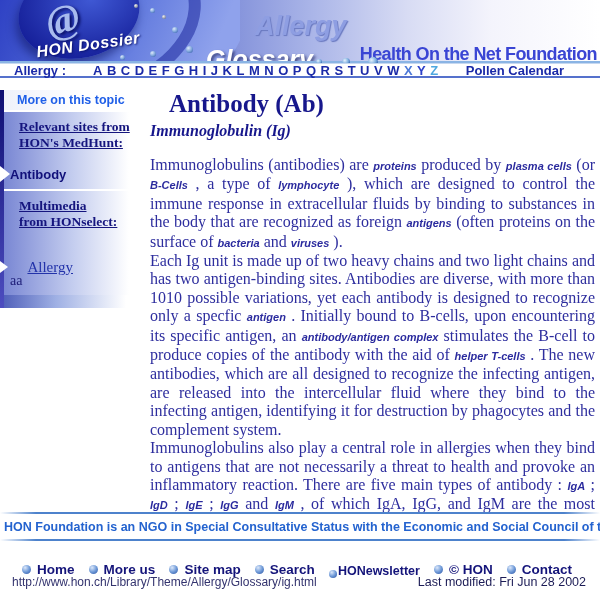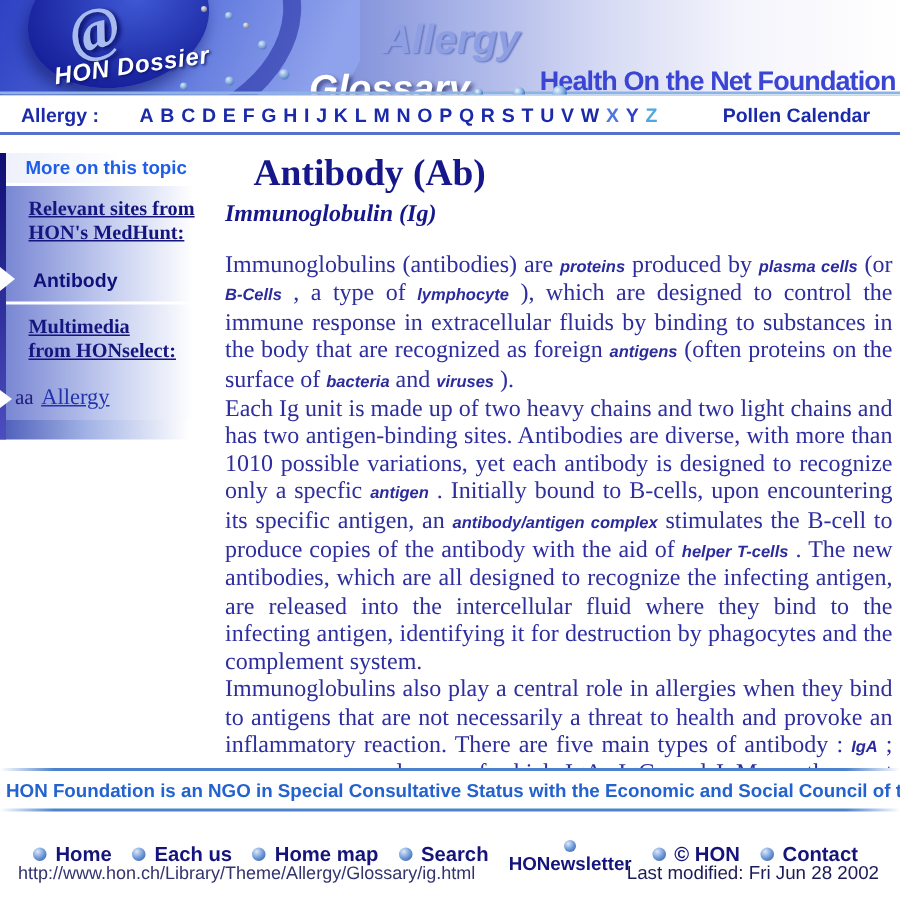--- a/index.html
+++ b/index.html
@@ -34,51 +34,51 @@
   .ttl-glossary { position:absolute; left:206px; top:45px; font:bold italic 25px "Liberation Sans", sans-serif;
     color:#ffffff; text-shadow:2px 2px 3px rgba(40,45,100,.75); }
   .org-name { position:absolute; right:3px; top:44px; font-weight:bold; font-size:18px; letter-spacing:-0.6px;
     color:#3a45d4; cursor:pointer; white-space:nowrap; }
   .bline { position:absolute; left:0; right:0; bottom:0; height:2px; background:#8ab4e4; }
   .bsphere { position:absolute; border-radius:50%;
     background:radial-gradient(circle at 35% 30%,#e8f2fc,#7fb0e0 45%,#2a5aa8 80%); }
 
   
   .alpha-bar {
-    height:27px; display:flex; align-items:center; background:#ffffff;
+    height:15px; display:flex; align-items:center; background:#ffffff;
     border-top:1px solid #c6d8f0; border-bottom:2px solid #5571cc;
     font-weight:bold; font-size:13px; color:#1b2aa8;
   }
   .alpha-label { margin-left:14px; white-space:nowrap; }
   .letters { display:flex; gap:4.5px; margin-left:27px; }
   .letter { text-decoration:none; color:#1b2aa8; cursor:pointer; }
   .letter.tone-light { color:#4d79d8; }
   .letter.tone-mid { color:#2e41c8; }
   .letter.tone-cyan { color:#4fa8e0; }
-  .pollen { margin-left:auto; margin-right:20px; cursor:pointer; white-space:nowrap; }
+  .pollen { margin-left:auto; margin-right:36px; cursor:pointer; white-space:nowrap; }
 
   
   .main { position:relative; height:404px; }
   .sidebar { position:absolute; left:0; top:12px; width:140px; }
   .sidebar::before { content:''; position:absolute; left:0; top:0; bottom:0; width:4px;
     background:linear-gradient(#0d0d72,#4d4dc0); z-index:2; }
   .side-header { background:linear-gradient(to right,#eef0fa,#ffffff 60%);
     padding:3px 0 3px 17px; font-weight:bold; font-size:12.5px; color:#1f5fe8;
     border-bottom:2px solid #ffffff; }
   .side-grad { background:linear-gradient(to right,#7583d2 0%,#c4cdef 52%,#ffffff 92%); padding-bottom:6px; }
   .side-title { padding:7px 4px 0 19px; font-family:"Liberation Serif", serif; font-weight:bold;
     font-size:13.5px; line-height:16px; color:#15157e;text-decoration:underline; }
   .side-title span { display:block; }
   .side-row { display:flex; align-items:center; margin-top:15px; cursor:pointer; position:relative; z-index:3; }
   .arrow { width:0; height:0; border-style:solid; }
   .arrow.big { border-width:8px 0 8px 10px; border-color:transparent transparent transparent #ffffff; }
   .arrow.small { border-width:6px 0 6px 8px; border-color:transparent transparent transparent #ffffff; }
-  .side-antibody { margin-left:12px; font-weight:bold; font-size:13px; color:#10107a; }
+  .side-antibody { margin-left:0; font-weight:bold; font-size:13px; color:#10107a; }
   .side-div { height:2px; background:#ffffff; margin-top:7px; }
-  .aa-prefix { font-family:"Liberation Serif", serif; font-size:14px; color:#20207a; margin-left:2px; }
+  .aa-prefix { font-family:"Liberation Serif", serif; font-size:14px; color:#20207a; margin-left:2px;margin-top:28px; }
   .side-allergy { font-family:"Liberation Serif", serif; font-size:15px; color:#2333aa;
     text-decoration:underline; margin-left:5px; cursor:pointer; }
   .side-cap { height:13px; background:linear-gradient(to right,#4c5cb8 0%,#9fb0e4 40%,#ffffff 90%); }
 
   .content { margin-left:150px; width:445px; padding-top:12px; color:#2e2e9e; }
   .page-title { font-family:"Liberation Serif", serif; font-weight:bold; font-size:25px; color:#17178c;margin-left:19px; }
   .page-subtitle { font-family:"Liberation Serif", serif; font-weight:bold; font-style:italic;
     font-size:16px; color:#17178c; margin:4px 0 16px; }
   .para { font-family:"Liberation Serif", serif; font-size:16px; line-height:18.4px;
     text-align:justify; color:#2e2e9e; }
@@ -87,21 +87,21 @@
 
   
   .bottom { position:absolute; left:0; right:0; bottom:0; height:88px; background:#ffffff; }
   .rule { height:2px; background:linear-gradient(to right,rgba(120,160,220,0),#4d82cc 6%,#4d82cc 94%,rgba(120,160,220,0)); }
   .ngo { padding:6px 4px 5px; font-weight:bold; font-size:12.5px; color:#2463cf; text-align:center; white-space:nowrap; }
   .footer-nav { display:flex; justify-content:space-between; align-items:center; padding:26px 28px 0 22px; height:30px; }
   .foot-item { display:flex; align-items:center; gap:6px; cursor:pointer; }
   .fbullet { width:9px; height:9px; border-radius:50%; flex:0 0 auto;
     background:radial-gradient(circle at 35% 30%,#dce8fa,#6f9ad8 50%,#2850a0); }
   .flabel { font-weight:bold; font-size:13.5px; color:#14147a; white-space:nowrap; }
-  .foot-item.stacked { flex-direction:column; gap:1px; margin-top:4px; }
+  .foot-item.stacked { gap:1px; margin-top:4px;align-items:flex-end; }
   .foot-item.stacked .fbullet { width:8px; height:8px; }
   .foot-item.stacked .flabel { font-size:12.5px; }
   .footer-meta { display:flex; justify-content:space-between; padding:4px 14px 0 12px; }
   .url { font-size:12px; color:#33336e; }
   .modified { font-size:12.5px; color:#1b1b55; }
 </style>
 </head>
 <body>
 
 <div class="banner">
@@ -202,25 +202,25 @@
   <div class="rule"></div>
   <div class="ngo">HON Foundation is an NGO in Special Consultative Status with the Economic and Social Council of the United Nations</div>
   <div class="rule"></div>
   <div class="footer-nav" id="footerNav">
       <div class="foot-item">
         <span class="fbullet"></span>
         <span class="flabel">Home</span>
       </div>
       <div class="foot-item">
         <span class="fbullet"></span>
-        <span class="flabel">Each us</span>
-      </div>
-      <div class="foot-item">
-        <span class="fbullet"></span>
-        <span class="flabel">Home map</span>
+        <span class="flabel">More us</span>
+      </div>
+      <div class="foot-item">
+        <span class="fbullet"></span>
+        <span class="flabel">Site map</span>
       </div>
       <div class="foot-item">
         <span class="fbullet"></span>
         <span class="flabel">Search</span>
       </div>
       <div class="foot-item stacked">
         <span class="fbullet"></span>
         <span class="flabel">HONewsletter</span>
       </div>
       <div class="foot-item">

